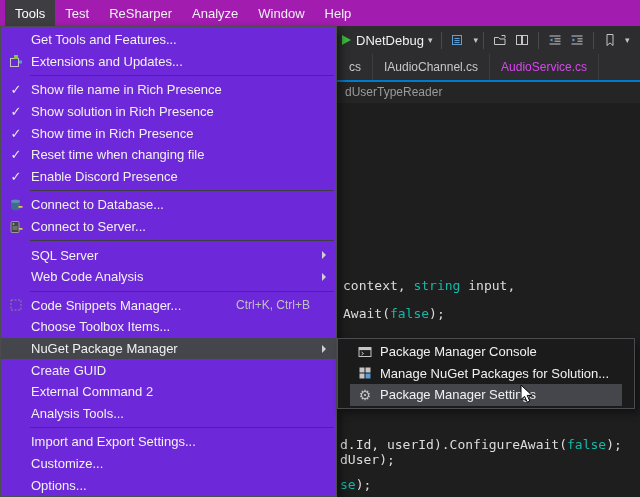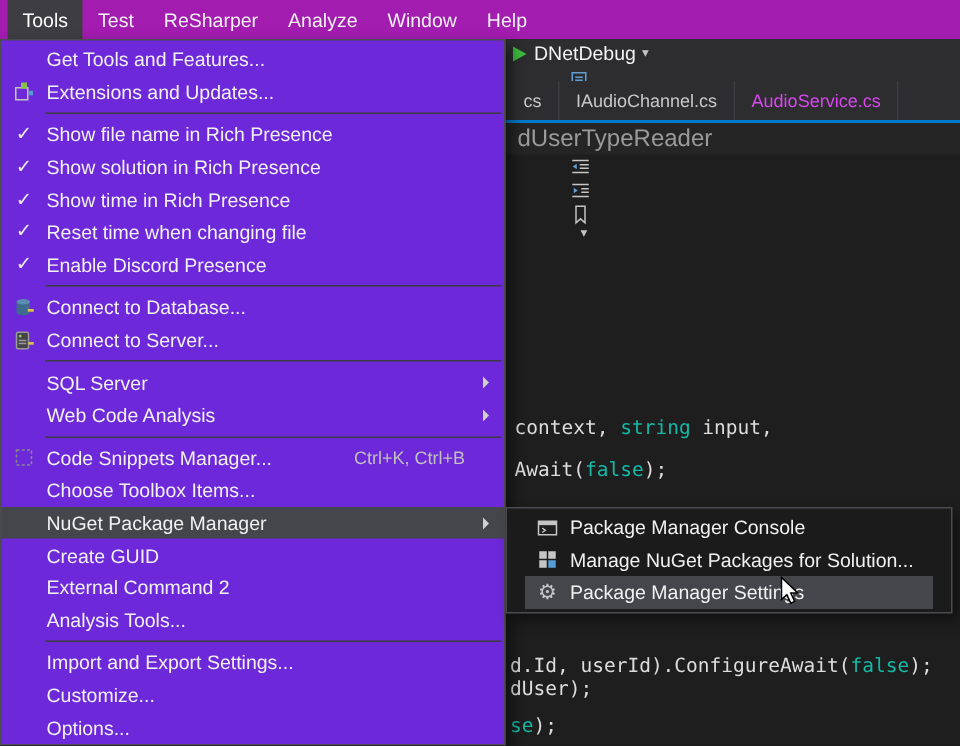--- a/index.html
+++ b/index.html
@@ -6,37 +6,37 @@
   body { background:#101010; font-family:"Liberation Sans", sans-serif; }
   #root { position:relative; width:640px; height:497px; background:#1e1e1e; overflow:hidden; }
 
   
   .menubar { position:absolute; left:0; top:0; width:100%; height:26px; background:#a21caf; display:flex; padding-left:5px; z-index:5; }
   .mb-item { display:flex; align-items:center; padding:0 10px; font-size:13px; color:#f1f1f1; cursor:default; }
   .mb-item.open { background:#3e3e42; color:#ffffff; }
 
   
   .toolbar { position:absolute; left:0; top:26px; width:100%; height:28px; background:#2d2d30; z-index:1; }
-  .tb-content { position:absolute; left:338px; top:0; height:28px; display:flex; align-items:center;flex-direction:column; }
+  .tb-content { position:absolute; left:338px; top:0; height:28px; display:flex; align-items:center; }
   .startbtn { display:flex; align-items:center; padding:2px 4px; }
   .play { width:0; height:0; border-left:9px solid #3dbb3d; border-top:5px solid transparent; border-bottom:5px solid transparent; }
   .ddname { color:#f1f1f1; font-size:13px; margin-left:5px; }
   .caret { color:#c5c5c5; font-size:9px; margin-left:4px; font-family:"DejaVu Sans", sans-serif; }
   .tsep { width:1px; height:17px; background:#4a4a4f; margin:0 5px; }
   .ticon { display:flex; align-items:center; justify-content:center; width:22px; height:22px; }
 
   
   .tabstrip { position:absolute; left:0; top:54px; width:100%; height:28px; background:#2d2d30; border-bottom:2px solid #007acc; z-index:1; }
   .tabs { position:absolute; left:338px; top:0; height:26px; display:flex; }
   .tab { display:flex; align-items:center; padding:0 11px; font-size:12px; color:#c8c8c8; border-right:1px solid #3c3c41; white-space:nowrap; }
   .tab.active { color:#d946ef; }
 
   
   .navbar { position:absolute; left:0; top:82px; width:100%; height:21px; background:#252526; z-index:1; }
-  .navbar-text { position:absolute; left:345px; top:0; line-height:21px; font-size:16px; color:#9a9a9a; }
+  .navbar-text { position:absolute; left:345px; top:0; line-height:21px; font-size:12px; color:#9a9a9a; }
 
   
   .code { position:absolute; font-family:"DejaVu Sans Mono", monospace; font-size:13px; color:#dcdcdc; white-space:pre; z-index:1; }
   .kw { color:#14b8a6; }
 
   
   .menu { position:absolute; left:0; top:26px; width:337px; height:471px; background:#6d28d9; border:1px solid #4b4b50; box-shadow:4px 4px 8px rgba(0,0,0,.45); padding-top:2px; z-index:10; display:flex; flex-direction:column; }
   .mi { display:flex; align-items:center; height:21.6px; flex:0 0 21.6px; padding-right:4px; cursor:default; }
   .mi.hl { background:#44464c; }
   .gut { flex:0 0 30px; display:flex; align-items:center; justify-content:center; }

